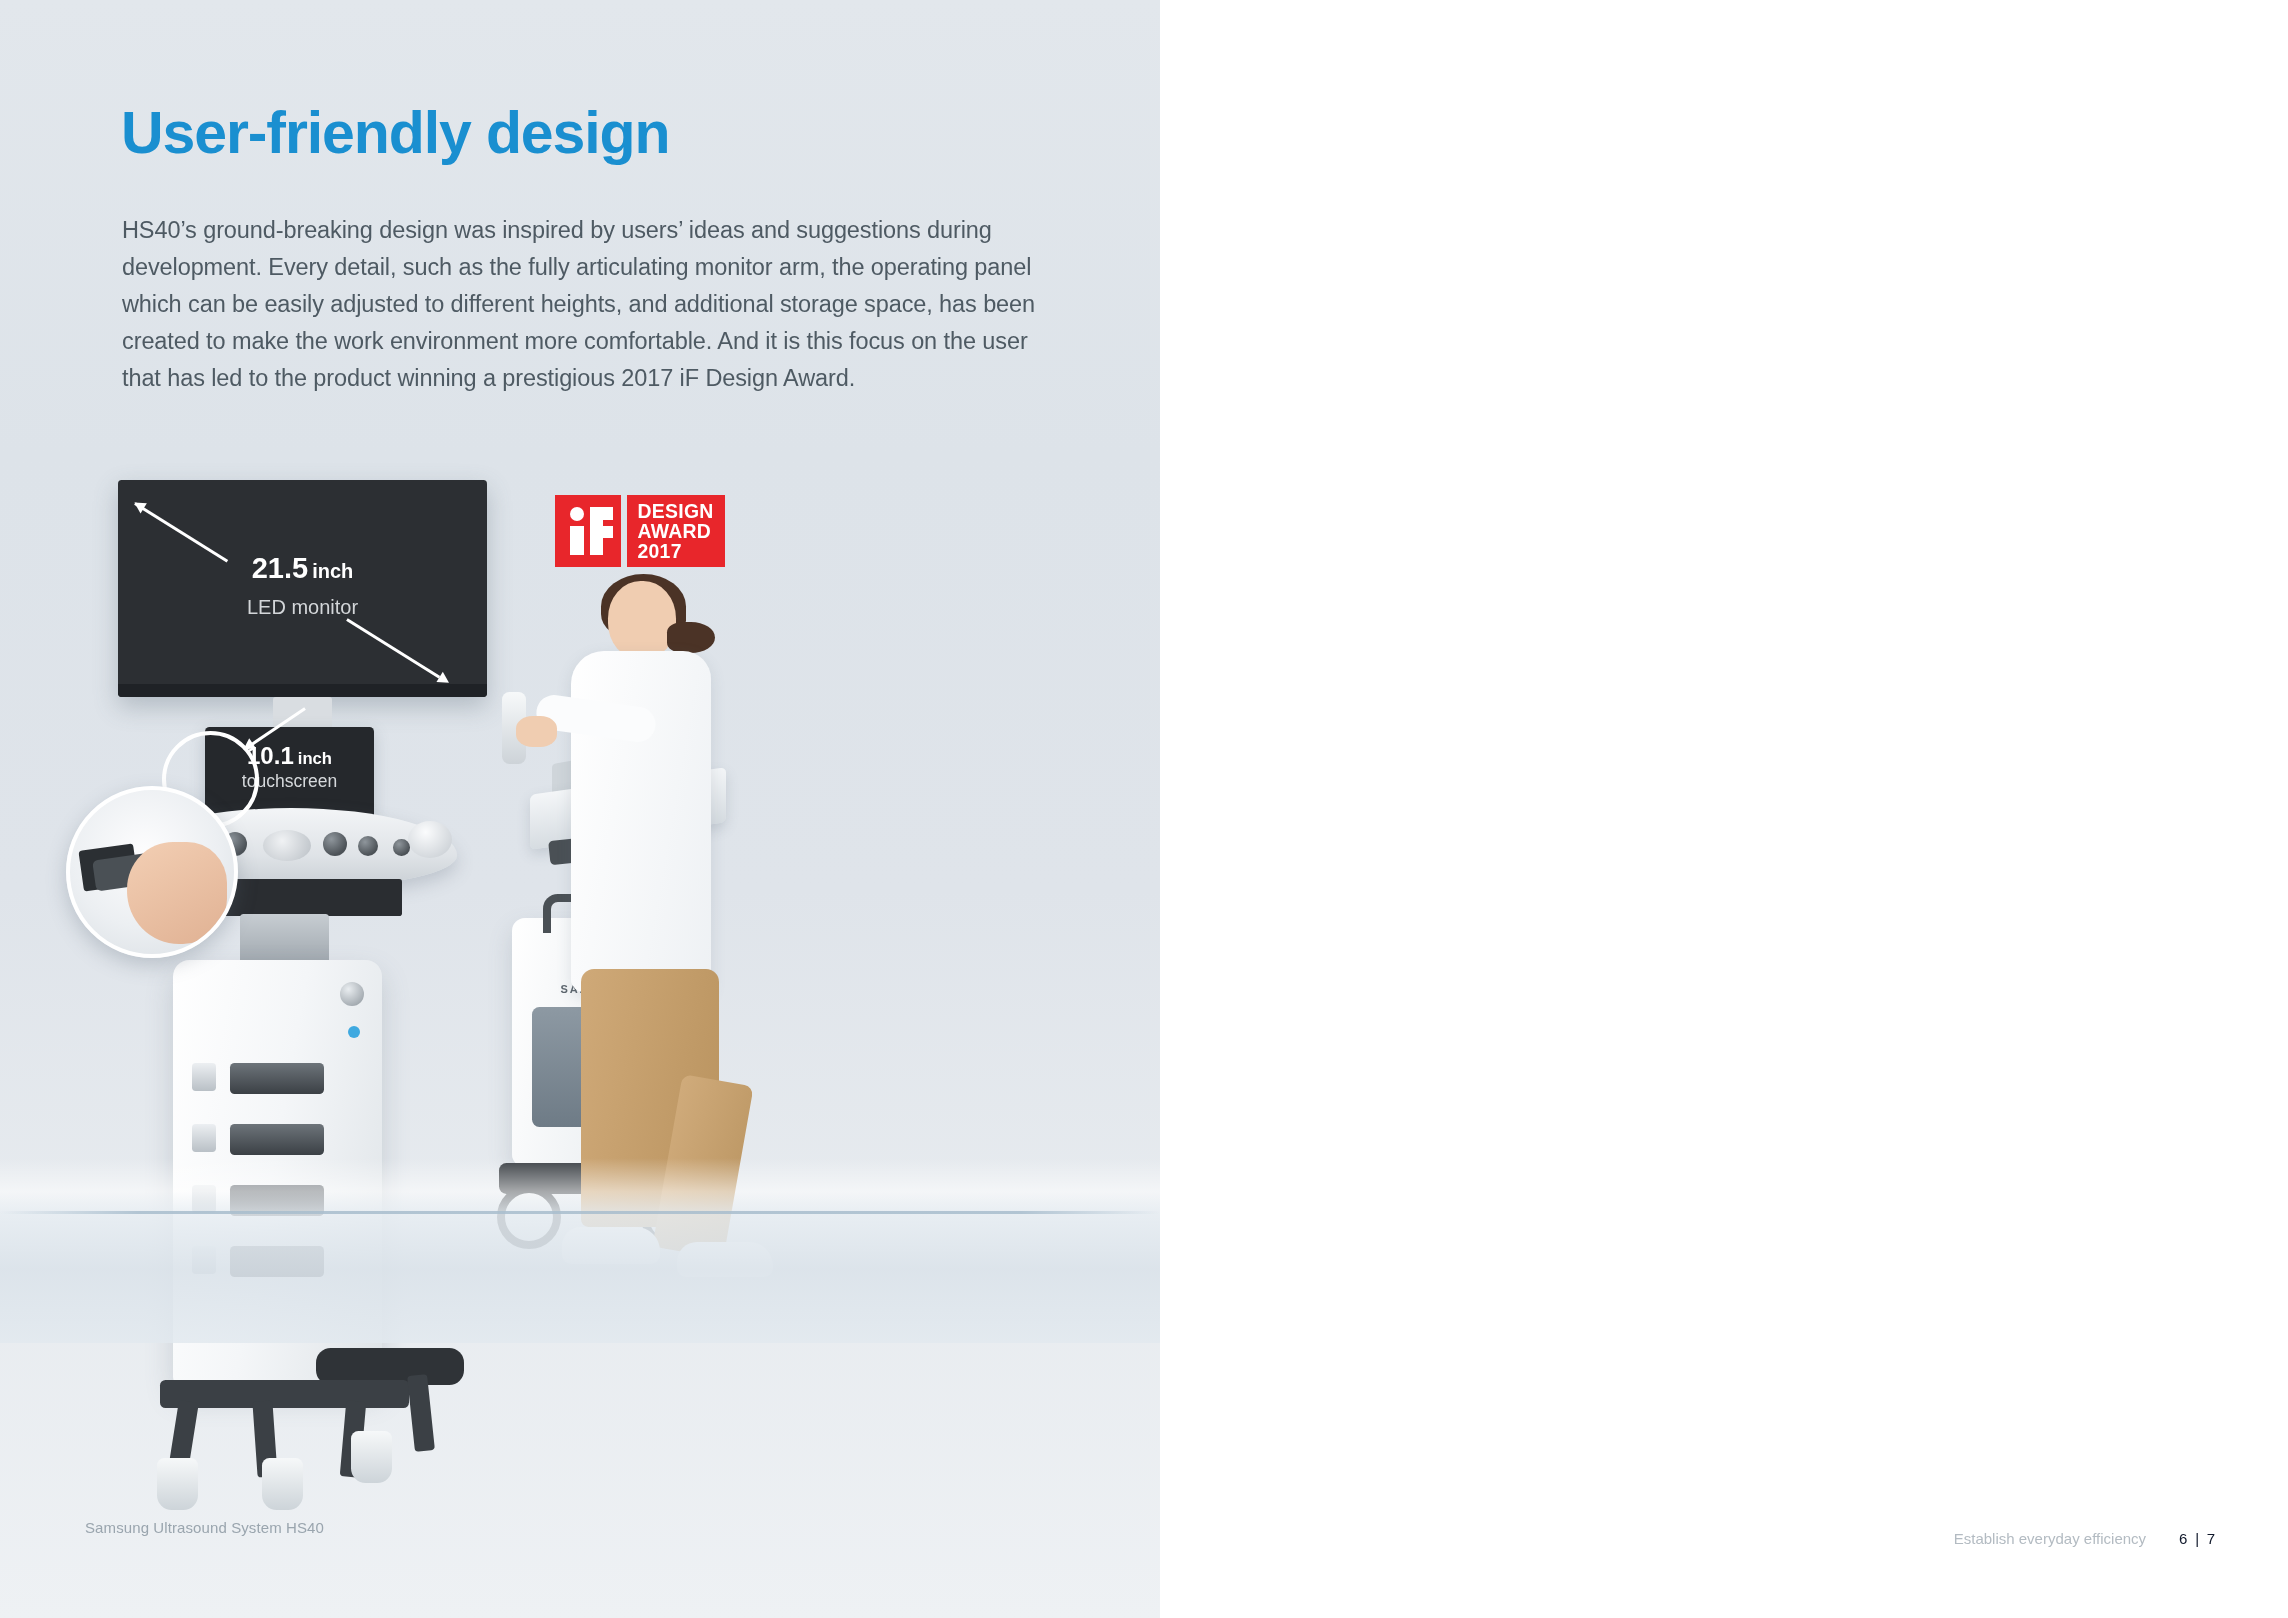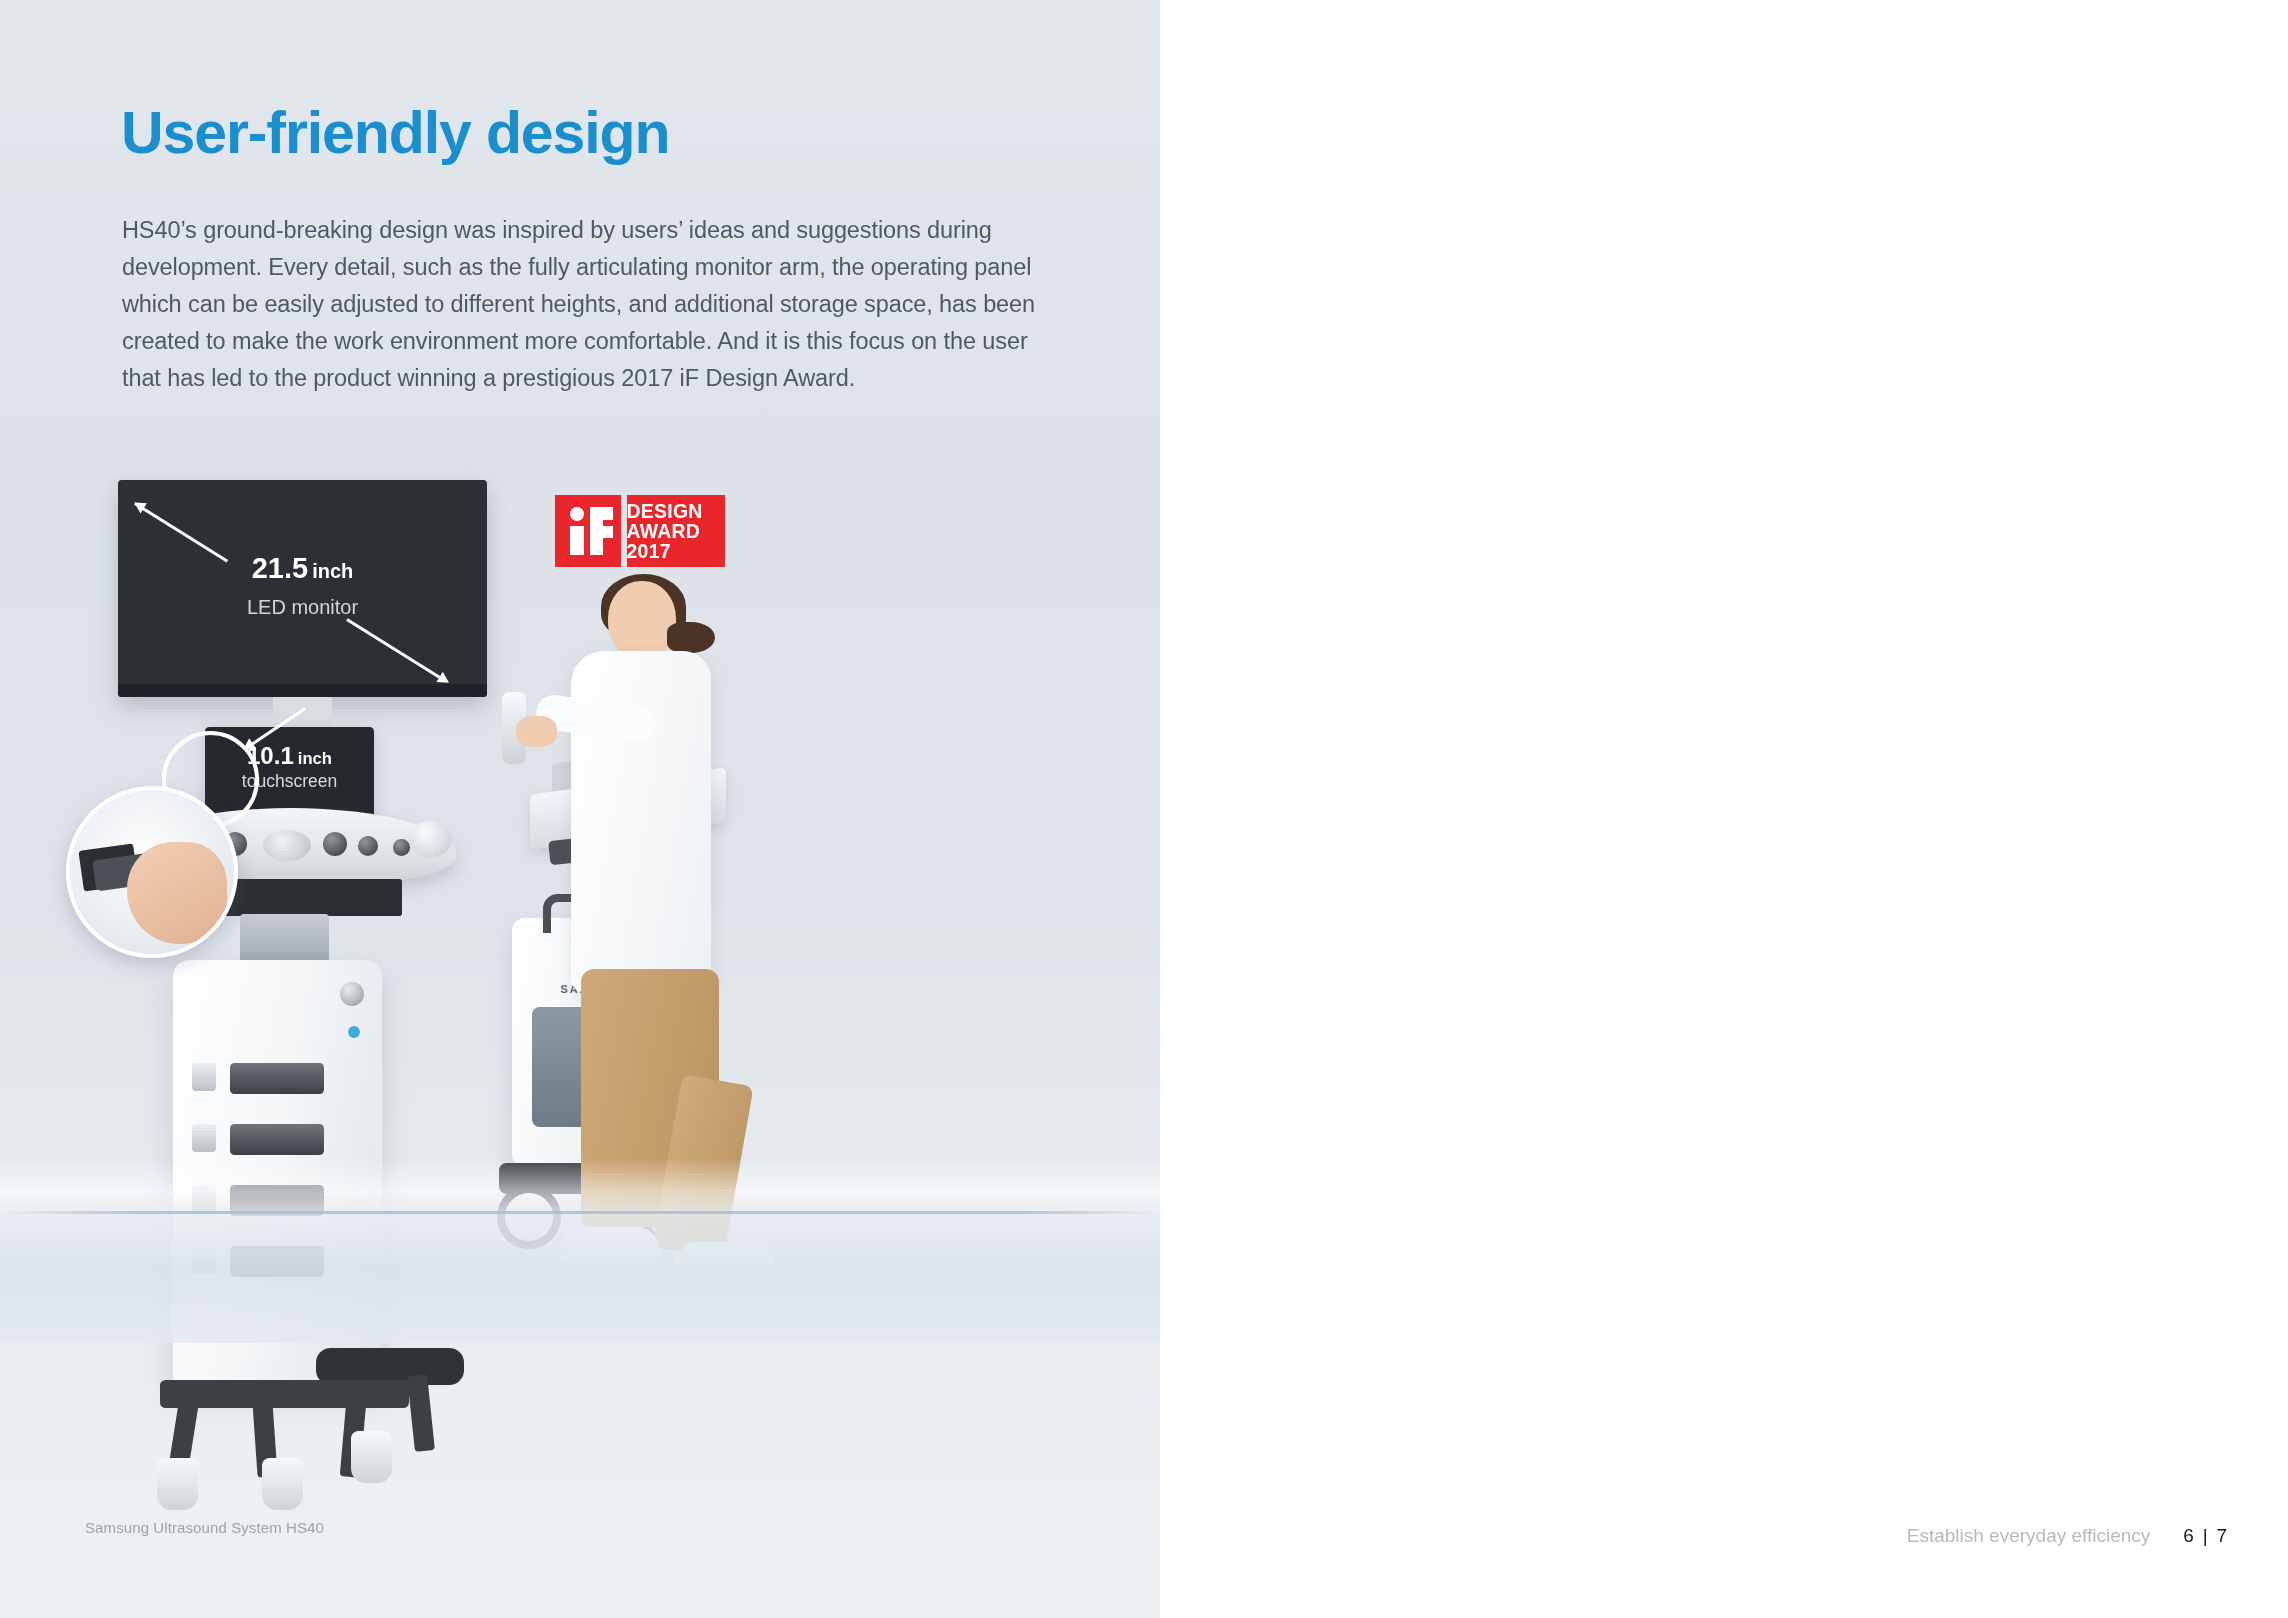--- a/index.html
+++ b/index.html
@@ -38,21 +38,21 @@
   }
   .intro{
     position:absolute;left:122px;top:212px;width:923px;margin:0;
     font-size:23.5px;line-height:37px;color:#4e5a63;font-weight:400;letter-spacing:-0.1px;
   }
 
   
   .if-badge{position:absolute;left:555px;top:495px;display:flex;gap:5.5px;}
   .if-sq{background:#e8262b;}
   .if-sq.left{width:66px;height:72px;position:relative;}
-  .if-sq.right{width:98px;height:72px;display:flex;align-items:center;justify-content:flex-start;}
+  .if-sq.right{width:98px;height:72px;display:flex;align-items:center;justify-content:center;}
   .if-mark{position:absolute;left:13px;top:12px;width:42px;height:48px;}
   .if-dot{position:absolute;left:1.8px;top:0;width:14px;height:14px;border-radius:50%;background:#fff;}
   .if-stem{position:absolute;left:1.8px;top:18.5px;width:14px;height:29.5px;background:#fff;}
   .if-f-stem{position:absolute;left:22px;top:0;width:13px;height:48px;background:#fff;}
   .if-f-a{position:absolute;left:35px;top:0;width:10px;height:13px;background:#fff;}
   .if-f-b{position:absolute;left:35px;top:18.5px;width:10px;height:12px;background:#fff;}
   .if-txt{color:#fff;font-weight:700;font-size:19.4px;line-height:20px;letter-spacing:0.3px;text-align:left;}
 
   
   .console{position:absolute;left:118px;top:480px;width:388px;height:1006px;}
@@ -149,22 +149,22 @@
   .cart-handle{position:absolute;left:31px;top:-24px;width:107px;height:31px;border:8.3px solid #4a5055;border-bottom:none;border-radius:14.8px 14.8px 0 0;}
   .cart-brand{position:absolute;left:50%;transform:translateX(-50%);top:65px;font-size:11px;letter-spacing:1.8px;color:#5d666e;font-weight:700;}
   .cart-base{position:absolute;left:28px;top:480px;width:190px;height:31px;background:#3b4045;border-radius:7.4px;}
   .wheel{position:absolute;width:48px;height:48px;border-radius:50%;border:8.3px solid #3b4045;background:#e9edf0;}
 
   
   .foot-left{
     position:absolute;left:85px;bottom:83px;font-size:15px;color:#9aa5ae;letter-spacing:0.1px;
   }
   .foot-right{
-    position:absolute;right:60px;bottom:72px;display:flex;align-items:flex-start;gap:33px;
-    font-size:19px;color:#b3bbc2;
+    position:absolute;right:72px;bottom:72px;display:flex;align-items:flex-start;gap:33px;
+    font-size:15px;color:#b3bbc2;
   }
   .foot-right .pages{color:#0f172a;letter-spacing:1.8px;}
 </style>
 </head>
 <body>
 
 <div class="spread">
 
   <div class="page-left">
 

